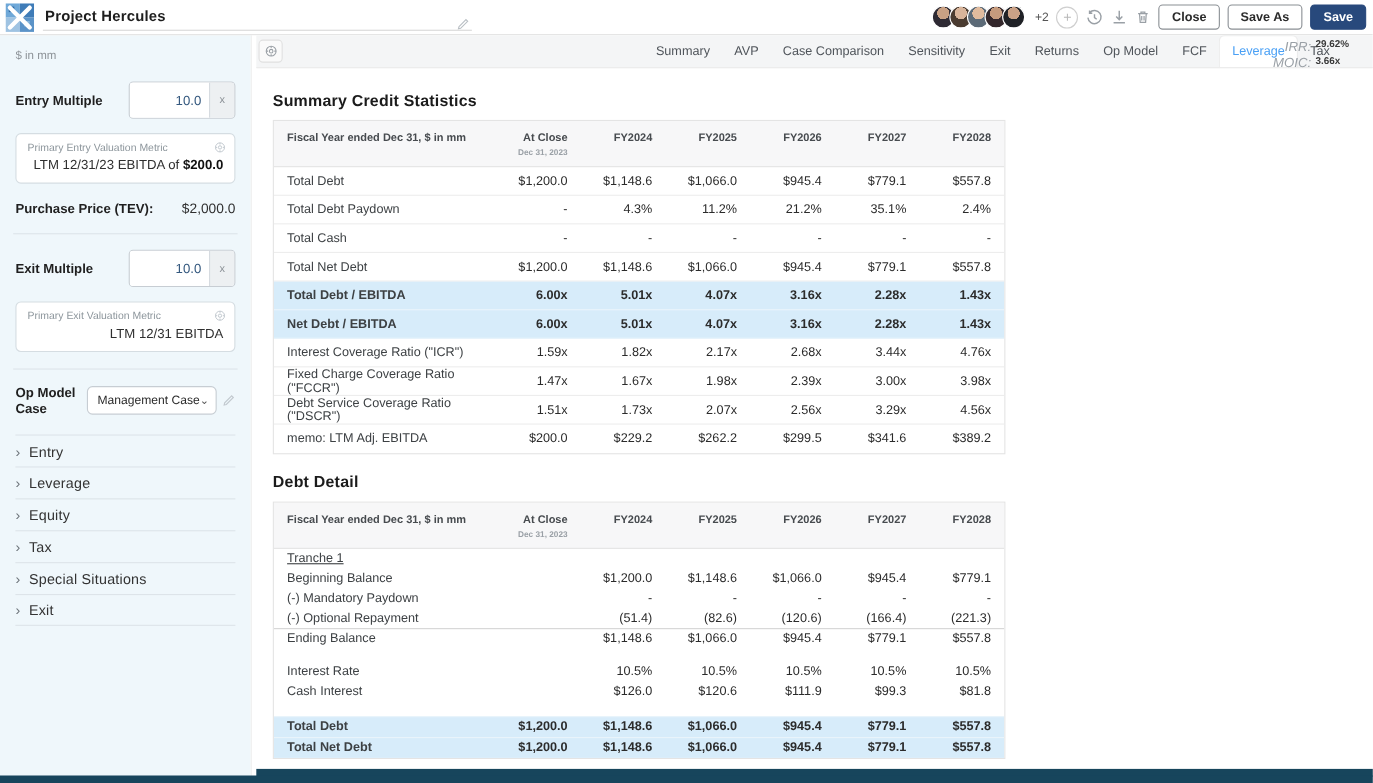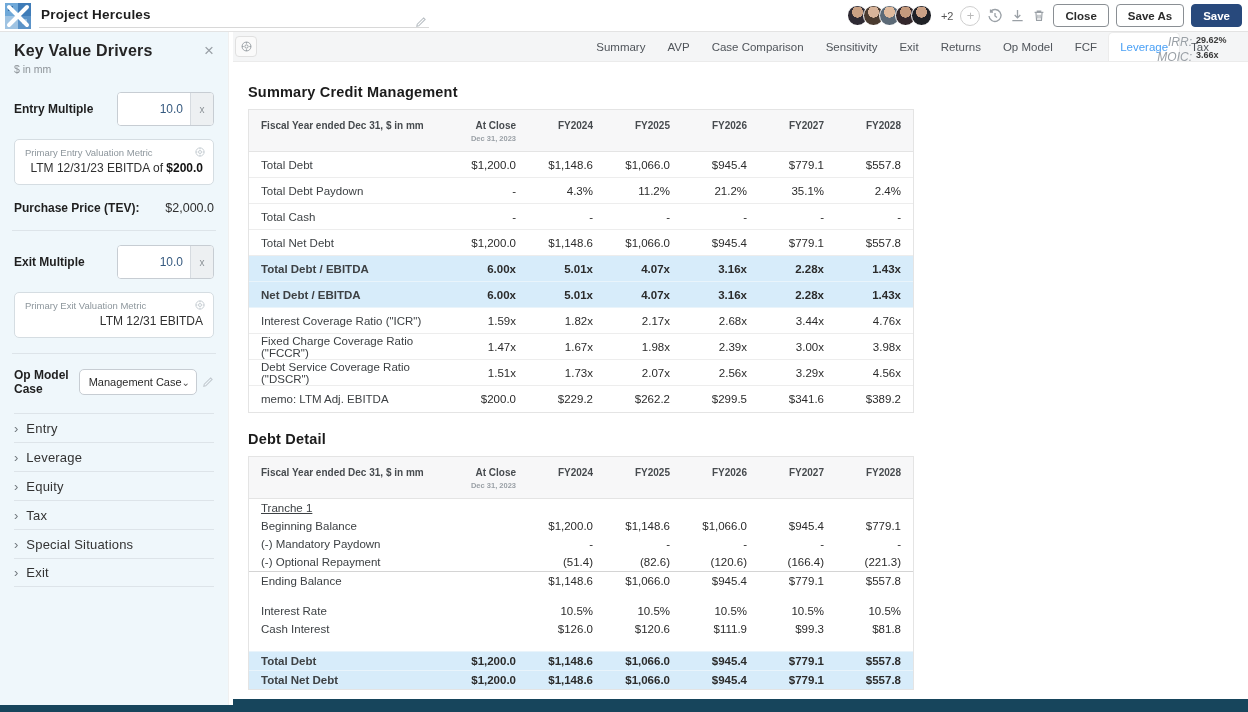--- a/index.html
+++ b/index.html
@@ -160,24 +160,20 @@
     </span>
     <button class="btn">Close</button>
     <button class="btn">Save As</button>
     <button class="btn primary">Save</button>
   </div>
 </div>
 
 <div class="shell">
 
   <div class="sidebar">
-    <div class="panel-head">
-      <div class="panel-title">Key Value Drivers</div>
-      <span class="panel-close">×</span>
-    </div>
     <div class="panel-sub">$ in mm</div>
 
     <div class="field-row">
       <span class="field-label">Entry Multiple</span>
       <div class="mult-control">
         <input value="10.0" style="">
         <div class="mult-suffix">x</div>
       </div>
     </div>
 
@@ -288,21 +284,21 @@
       </div>
       <div class="metrics">
         <span class="m-label">IRR:</span>
         <span class="m-value">29.62%</span>
         <span class="m-label">MOIC:</span>
         <span class="m-value">3.66x</span>
       </div>
     </div>
 
     <div class="content">
-      <div class="section-title">Summary Credit Management</div>
+      <div class="section-title">Summary Credit Statistics</div>
       <div class="table-card rows-bordered">
           <div class="t-head">
             <div class="t-label">Fiscal Year ended Dec 31, $ in mm</div>
             <div class="t-cell">At Close<span class="atclose-sub">Dec 31, 2023</span></div>
             <div class="t-cell">FY2024</div>
             <div class="t-cell">FY2025</div>
             <div class="t-cell">FY2026</div>
             <div class="t-cell">FY2027</div>
             <div class="t-cell">FY2028</div>
           </div>

